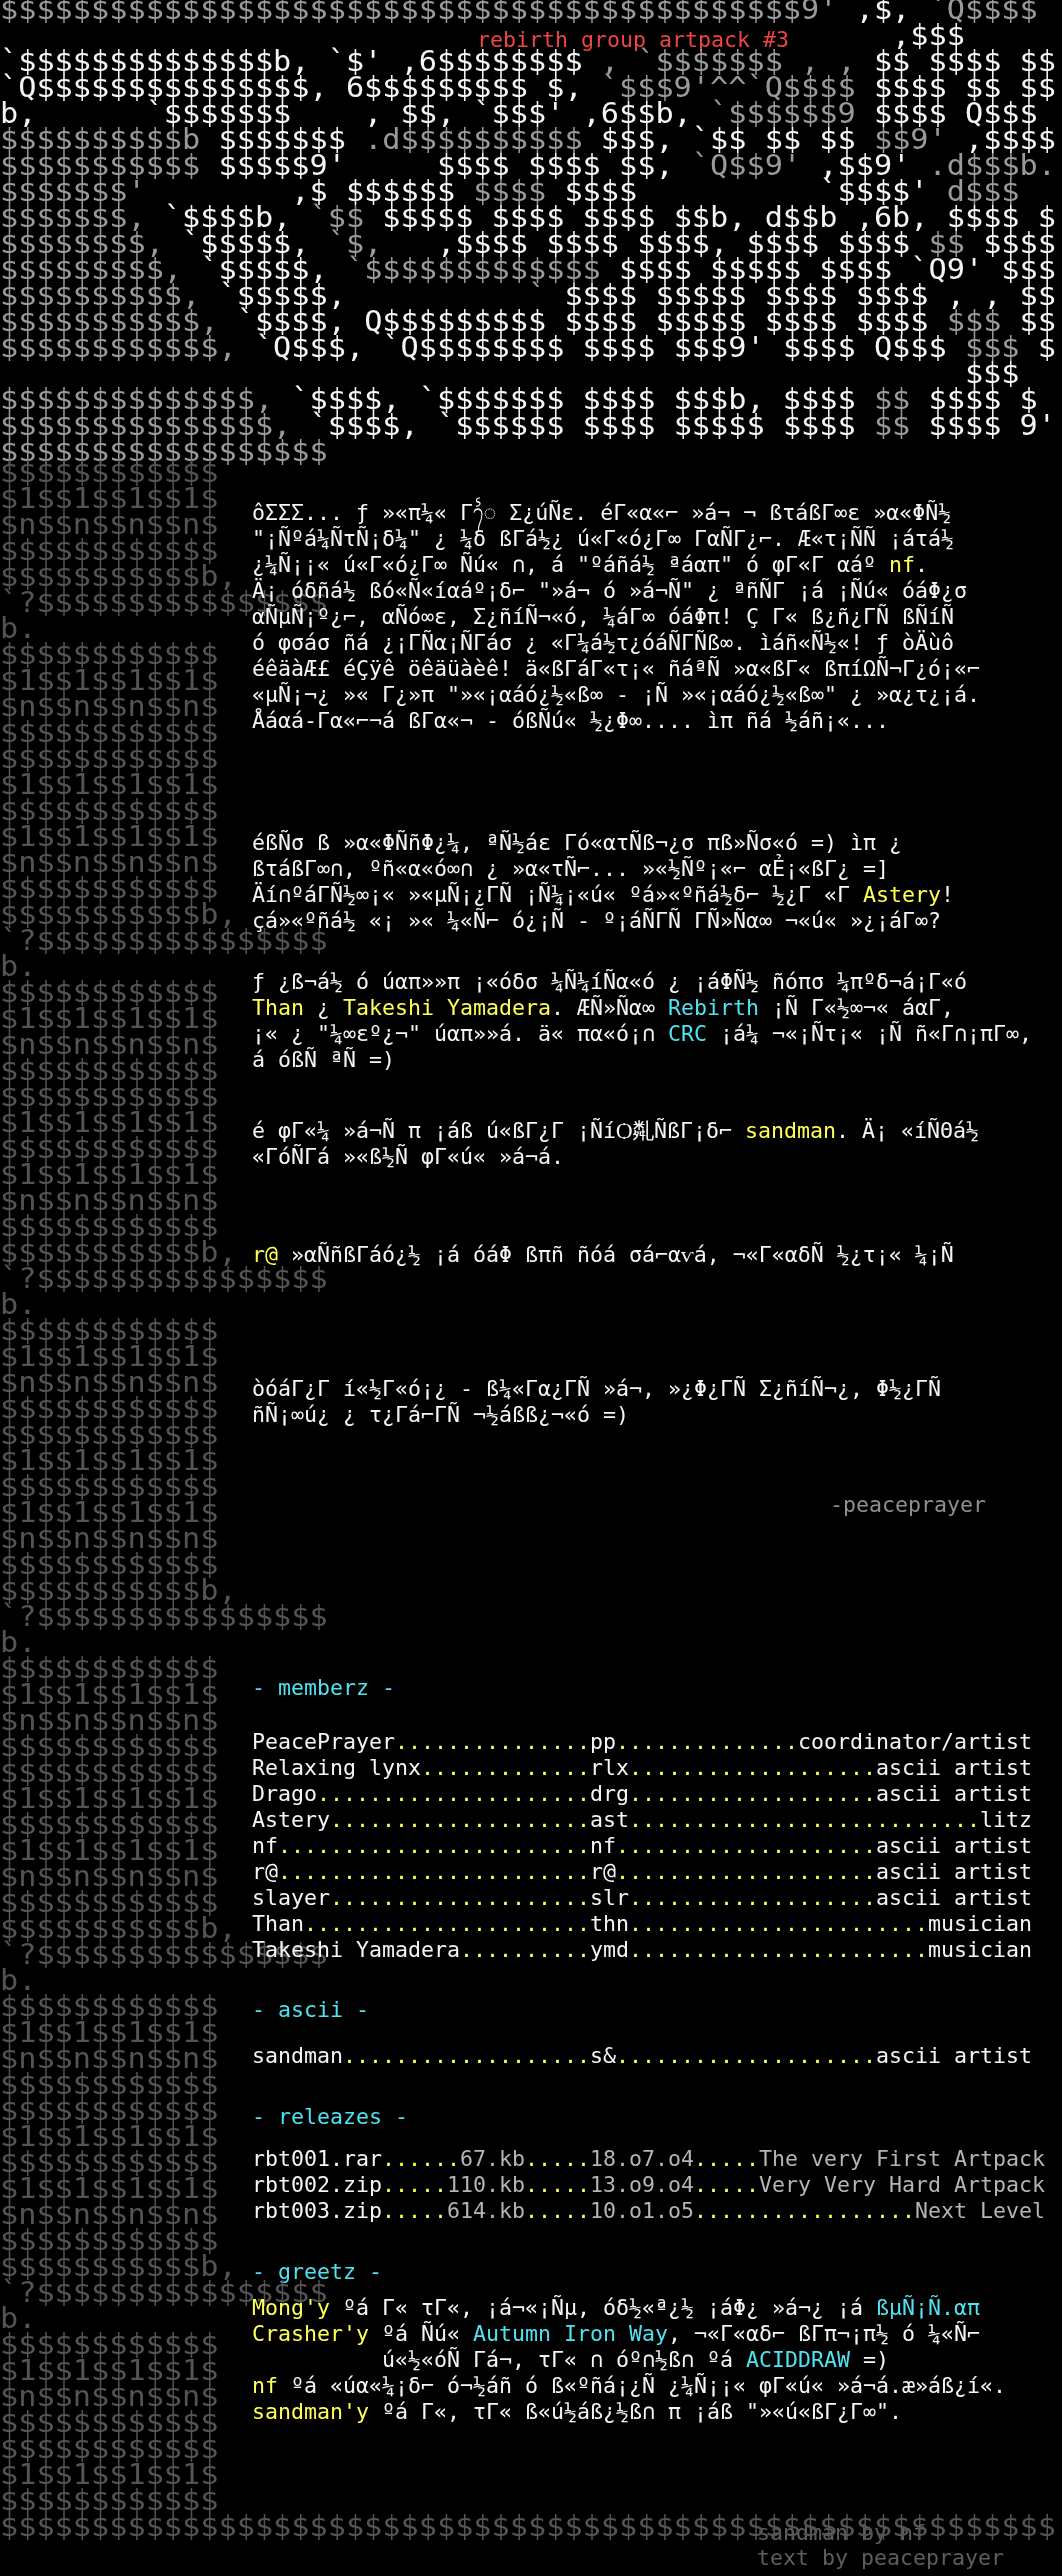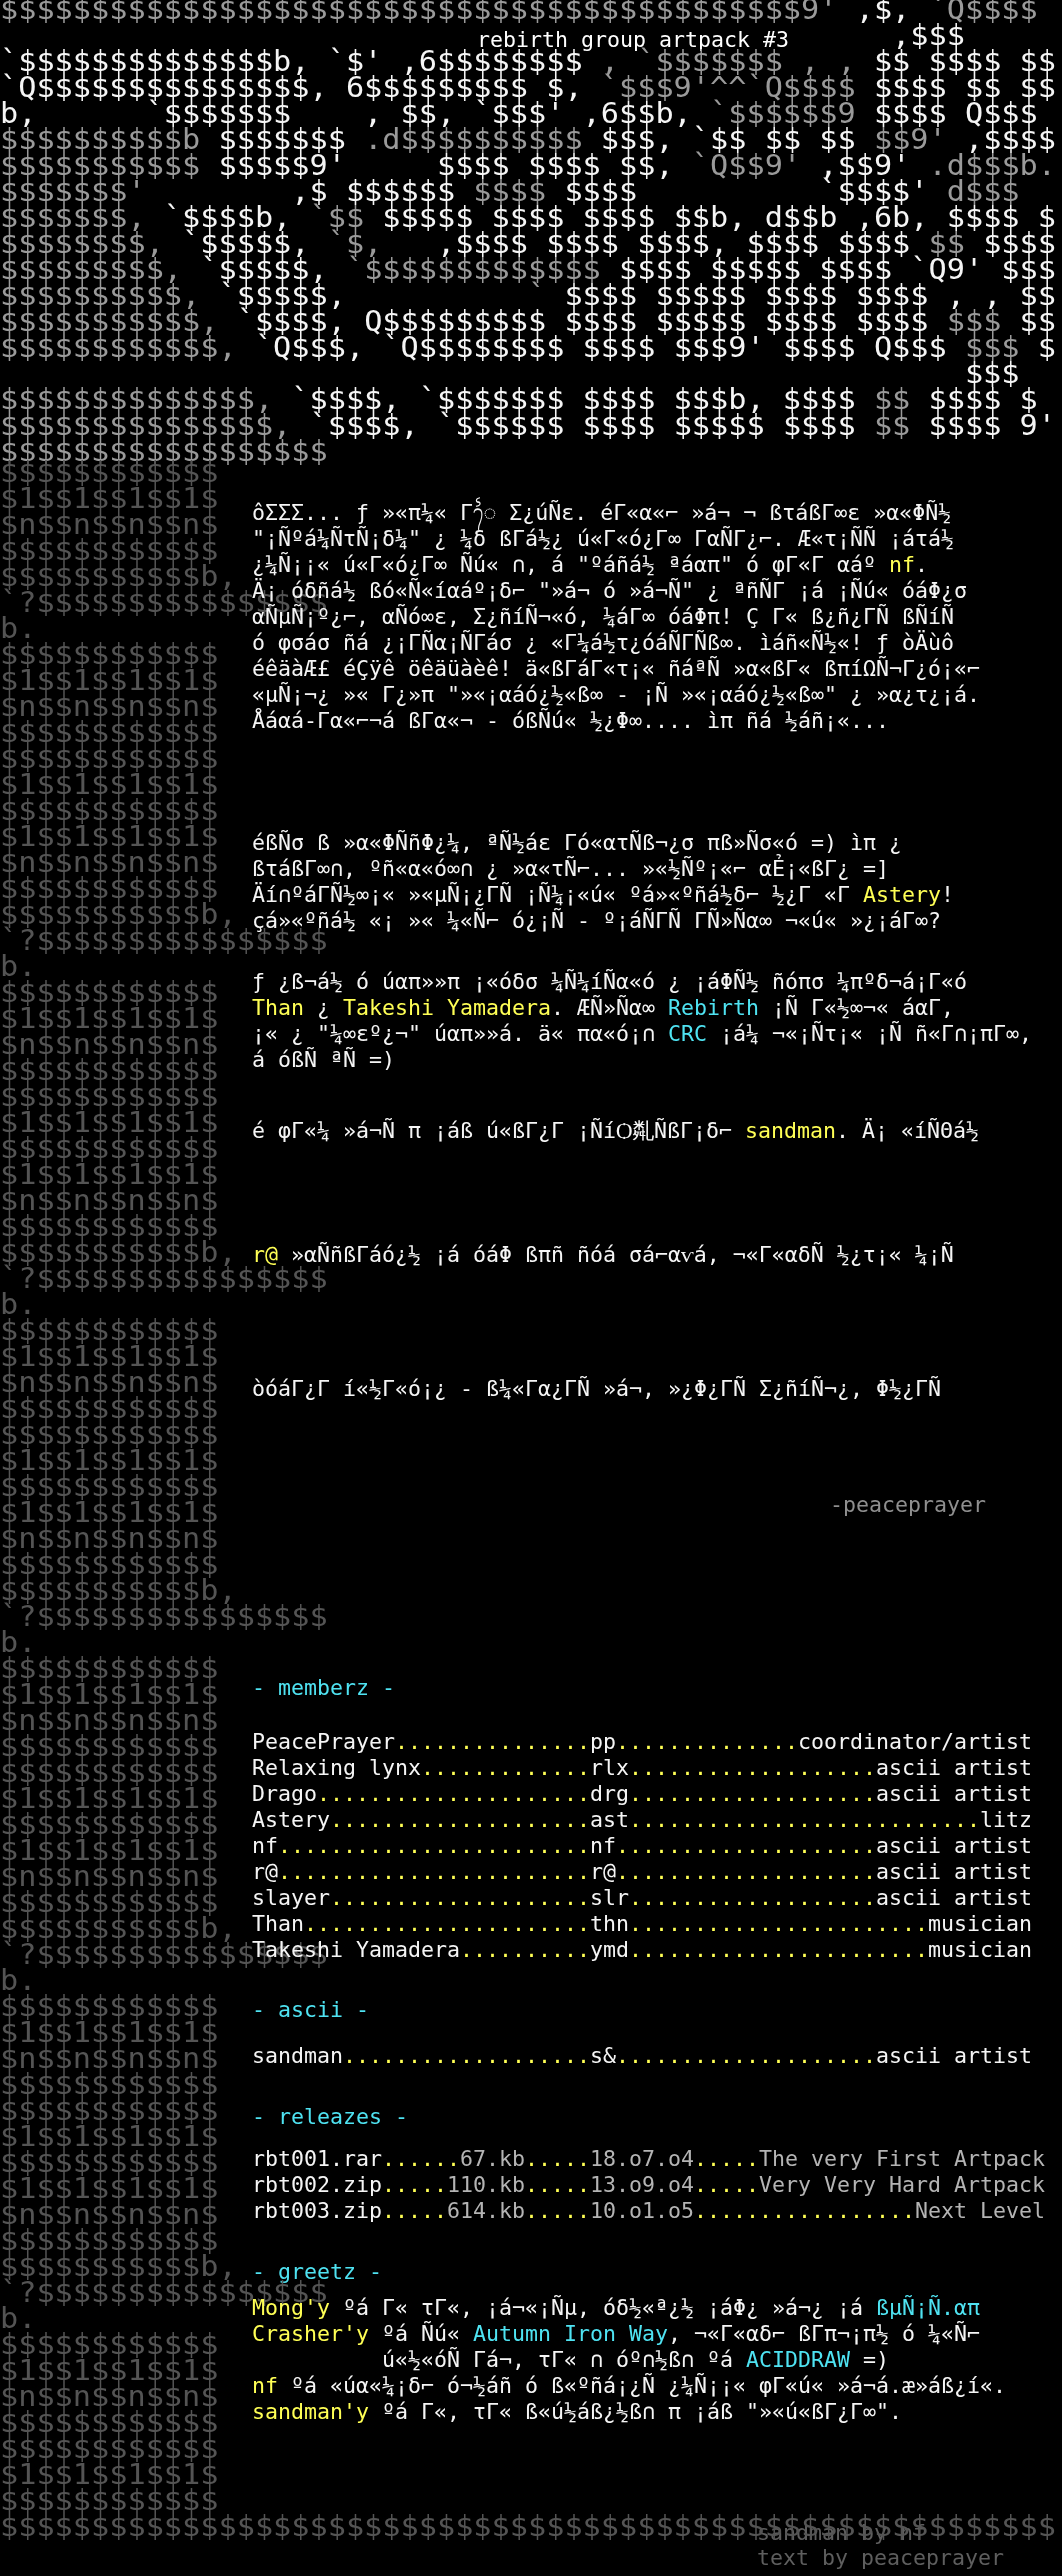--- a/index.html
+++ b/index.html
@@ -11,21 +11,21 @@
   .ln{height:26px;white-space:pre;}
   
   .w{color:#f5f5f5;}          
   .g{color:#9a9a9a;}          
   .d{color:#545454;}          
   .y{color:#ffff55;}          
   .c{color:#4fe3f2;}          
   .gr{color:#b4b4b4;}         
   .sig{color:#8f8f8f;}
   .dg{color:#5e5e5e;}
-  .hdr{color:#ffffff;}
+  .hdr{color:#ef4444;}
 </style>
 </head>
 <body>
 
 <div class="block small hdr" style="top:27px;left:477px;">rebirth group artpack #3</div>
 
 <div class="block small sig" style="top:1492px;left:830px;">-peaceprayer</div>
 
 <div class="block small c" style="top:1675px;left:252px;">- memberz -</div>
 
@@ -37,20 +37,20 @@
 
 <div class="block small dg" style="top:2520px;left:757px;">sandman by nf</div>
 
 <div class="block small dg" style="top:2545px;left:757px;">text by peaceprayer</div>
 
 <div class="block big" style="top: -3.3px; left: 0px;"><div class="ln"><span class="g">$$$$$$$$$$$$$$$$$$$$$$$$$$$$$$$$$$$$$$$$$$$$9'</span><span class="w"> ,$, </span><span class="g">`Q$$$$</span></div><div class="ln"><span class="w">                                                 ,$$$</span></div><div class="ln"><span class="w">`$$$$$$$$$$$$$$b, `$' ,6$$$$$$$$ </span><span class="g">, `$$$$$$$ , , </span><span class="w">$$ $$$$ $$</span></div><div class="ln"><span class="w">`Q$$$$$$$$$$$$$$$, 6$$$$$$$$$ $, </span><span class="g">`$$$9'^^`Q$$$$ </span><span class="w">$$$$ $$ $$</span></div><div class="ln"><span class="w">b,      `$$$$$$$    , $$, `$$$' ,6$$b, </span><span class="g">`$$$$$$9 </span><span class="w">$$$$ Q$$$</span></div><div class="ln"><span class="g">$$$$$$$$$$b </span><span class="w">$$$$$$$ </span><span class="g">.d$$$$$$$$$$ </span><span class="w">$$$, `$$ $$ $$ </span><span class="g">$$9' </span><span class="w">,$$$$</span></div><div class="ln"><span class="g">$$$$$$$$$$$ </span><span class="w">$$$$$9' </span><span class="g">    </span><span class="w">$$$$ $$$$ $$, </span><span class="g">`Q$$9' </span><span class="w">,$$9' </span><span class="g">.d$$$b.</span></div><div class="ln"><span class="g">$$$$$$$'</span><span class="w">        ,$ $$$$$$ </span><span class="g">$$$$ </span><span class="w">$$$$</span><span class="w">          `$$$$' </span><span class="g">d$$$</span></div><div class="ln"><span class="g">$$$$$$$, </span><span class="w">`$$$$b, </span><span class="g">`$$ </span><span class="w">$$$$$ $$$$ $$$$ $$b, d$$b ,6b, </span><span class="w">$$$$ $</span></div><div class="ln"><span class="g">$$$$$$$$, </span><span class="w">`$$$$$, </span><span class="g">`$,   </span><span class="w">,$$$$ $$$$ $$$$, $$$$ $$$$ </span><span class="g">$$ </span><span class="w">$$$$</span></div><div class="ln"><span class="g">$$$$$$$$$, </span><span class="w">`$$$$$, </span><span class="g">`$$$$$$$$$$$$$ </span><span class="w">$$$$ $$$$$ $$$$ `Q9' $$$</span></div><div class="ln"><span class="g">$$$$$$$$$$, </span><span class="w">`$$$$$, </span><span class="w">         </span><span class="g">` </span><span class="w">$$$$ $$$$$ $$$$ $$$$ , , $$</span></div><div class="ln"><span class="g">$$$$$$$$$$$, </span><span class="w">`$$$$, </span><span class="w">Q$$$$$$$$$ </span><span class="w">$$$$ $$$$$ $$$$ $$$$ </span><span class="g">$$$ </span><span class="w">$$</span></div><div class="ln"><span class="g">$$$$$$$$$$$$, </span><span class="w">`Q$$$, `Q$$$$$$$$ </span><span class="w">$$$$ $$$9' $$$$ Q$$$ </span><span class="g">$$$ </span><span class="w">$</span></div><div class="ln"><span class="w">                                                     $$$</span></div><div class="ln"><span class="g">$$$$$$$$$$$$$$, </span><span class="w">`$$$$, `$$$$$$$ </span><span class="w">$$$$ $$$b, $$$$ </span><span class="g">$$ </span><span class="w">$$$$ $ </span></div><div class="ln"><span class="g">$$$$$$$$$$$$$$$, </span><span class="w">`$$$$, `$$$$$$ </span><span class="w">$$$$ $$$$$ $$$$ </span><span class="g">$$ </span><span class="w">$$$$ 9'</span></div><div class="ln"><span class="g">$$$$$$$$$$$$$$$$$$</span></div></div>
 <div class="block big" style="top: 460px; left: 0px;"><div class="ln"><span class="d">$$$$$$$$$$$$</span></div><div class="ln"><span class="d">$1$$1$$1$$1$</span></div><div class="ln"><span class="d">$n$$n$$n$$n$</span></div><div class="ln"><span class="d">$$$$$$$$$$$$</span></div><div class="ln"><span class="d">$$$$$$$$$$$b,</span></div><div class="ln"><span class="d">`?$$$$$$$$$$$$$$$$</span></div><div class="ln"><span class="d">b.</span></div><div class="ln"><span class="d">$$$$$$$$$$$$</span></div><div class="ln"><span class="d">$1$$1$$1$$1$</span></div><div class="ln"><span class="d">$n$$n$$n$$n$</span></div><div class="ln"><span class="d">$$$$$$$$$$$$</span></div><div class="ln"><span class="d">$$$$$$$$$$$$</span></div><div class="ln"><span class="d">$1$$1$$1$$1$</span></div><div class="ln"><span class="d">$$$$$$$$$$$$</span></div><div class="ln"><span class="d">$1$$1$$1$$1$</span></div><div class="ln"><span class="d">$n$$n$$n$$n$</span></div><div class="ln"><span class="d">$$$$$$$$$$$$</span></div><div class="ln"><span class="d">$$$$$$$$$$$b,</span></div><div class="ln"><span class="d">`?$$$$$$$$$$$$$$$$</span></div><div class="ln"><span class="d">b.</span></div><div class="ln"><span class="d">$$$$$$$$$$$$</span></div><div class="ln"><span class="d">$1$$1$$1$$1$</span></div><div class="ln"><span class="d">$n$$n$$n$$n$</span></div><div class="ln"><span class="d">$$$$$$$$$$$$</span></div><div class="ln"><span class="d">$$$$$$$$$$$$</span></div><div class="ln"><span class="d">$1$$1$$1$$1$</span></div><div class="ln"><span class="d">$$$$$$$$$$$$</span></div><div class="ln"><span class="d">$1$$1$$1$$1$</span></div><div class="ln"><span class="d">$n$$n$$n$$n$</span></div><div class="ln"><span class="d">$$$$$$$$$$$$</span></div><div class="ln"><span class="d">$$$$$$$$$$$b,</span></div><div class="ln"><span class="d">`?$$$$$$$$$$$$$$$$</span></div><div class="ln"><span class="d">b.</span></div><div class="ln"><span class="d">$$$$$$$$$$$$</span></div><div class="ln"><span class="d">$1$$1$$1$$1$</span></div><div class="ln"><span class="d">$n$$n$$n$$n$</span></div><div class="ln"><span class="d">$$$$$$$$$$$$</span></div><div class="ln"><span class="d">$$$$$$$$$$$$</span></div><div class="ln"><span class="d">$1$$1$$1$$1$</span></div><div class="ln"><span class="d">$$$$$$$$$$$$</span></div><div class="ln"><span class="d">$1$$1$$1$$1$</span></div><div class="ln"><span class="d">$n$$n$$n$$n$</span></div><div class="ln"><span class="d">$$$$$$$$$$$$</span></div><div class="ln"><span class="d">$$$$$$$$$$$b,</span></div><div class="ln"><span class="d">`?$$$$$$$$$$$$$$$$</span></div><div class="ln"><span class="d">b.</span></div><div class="ln"><span class="d">$$$$$$$$$$$$</span></div><div class="ln"><span class="d">$1$$1$$1$$1$</span></div><div class="ln"><span class="d">$n$$n$$n$$n$</span></div><div class="ln"><span class="d">$$$$$$$$$$$$</span></div><div class="ln"><span class="d">$$$$$$$$$$$$</span></div><div class="ln"><span class="d">$1$$1$$1$$1$</span></div><div class="ln"><span class="d">$$$$$$$$$$$$</span></div><div class="ln"><span class="d">$1$$1$$1$$1$</span></div><div class="ln"><span class="d">$n$$n$$n$$n$</span></div><div class="ln"><span class="d">$$$$$$$$$$$$</span></div><div class="ln"><span class="d">$$$$$$$$$$$b,</span></div><div class="ln"><span class="d">`?$$$$$$$$$$$$$$$$</span></div><div class="ln"><span class="d">b.</span></div><div class="ln"><span class="d">$$$$$$$$$$$$</span></div><div class="ln"><span class="d">$1$$1$$1$$1$</span></div><div class="ln"><span class="d">$n$$n$$n$$n$</span></div><div class="ln"><span class="d">$$$$$$$$$$$$</span></div><div class="ln"><span class="d">$$$$$$$$$$$$</span></div><div class="ln"><span class="d">$1$$1$$1$$1$</span></div><div class="ln"><span class="d">$$$$$$$$$$$$</span></div><div class="ln"><span class="d">$1$$1$$1$$1$</span></div><div class="ln"><span class="d">$n$$n$$n$$n$</span></div><div class="ln"><span class="d">$$$$$$$$$$$$</span></div><div class="ln"><span class="d">$$$$$$$$$$$b,</span></div><div class="ln"><span class="d">`?$$$$$$$$$$$$$$$$</span></div><div class="ln"><span class="d">b.</span></div><div class="ln"><span class="d">$$$$$$$$$$$$</span></div><div class="ln"><span class="d">$1$$1$$1$$1$</span></div><div class="ln"><span class="d">$n$$n$$n$$n$</span></div><div class="ln"><span class="d">$$$$$$$$$$$$</span></div><div class="ln"><span class="d">$$$$$$$$$$$$</span></div><div class="ln"><span class="d">$1$$1$$1$$1$</span></div><div class="ln"><span class="d">$$$$$$$$$$$$</span></div><div class="ln"><span class="d">$$$$$$$$$$$$$$$$$$$$$$$$$$$$$$$$$$$$$$$$$$$$$$$$$$$$$$$$$$</span></div></div>
 <div class="block small" style="top: 500px; left: 252px;"><div class="ln"><span class="w">ôΣΣΣ... ƒ »«π¼« Γᬿ Σ¿úÑε. éΓ«α«⌐ »á¬ ¬ ßτáßΓ∞ε »α«ΦÑ½</span></div><div class="ln"><span class="w">"¡Ñºá¼ÑτÑ¡δ¼" ¿ ¼δ ßΓá½¿ ú«Γ«ó¿Γ∞ ΓαÑΓ¿⌐. Æ«τ¡ÑÑ ¡áτá½</span></div><div class="ln"><span class="w">¿¼Ñ¡¡« ú«Γ«ó¿Γ∞ Ñú« ∩, á "ºáñá½ ªáαπ" ó φΓ«Γ αáº </span><span class="y">nf</span><span class="w">.</span></div><div class="ln"><span class="w">Ä¡ óδñá½ ßó«Ñ«íαáº¡δ⌐ "»á¬ ó »á¬Ñ" ¿ ªñÑΓ ¡á ¡Ñú« óáΦ¿σ</span></div><div class="ln"><span class="w">αÑµÑ¡º¿⌐, αÑó∞ε, Σ¿ñíÑ¬«ó, ¼áΓ∞ óáΦπ! Ç Γ« ß¿ñ¿ΓÑ ßÑíÑ</span></div><div class="ln"><span class="w">ó φσáσ ñá ¿¡ΓÑα¡ÑΓáσ ¿ «Γ¼á½τ¿óáÑΓÑß∞. ìáñ«Ñ½«! ƒ òÄùô</span></div><div class="ln"><span class="w">éêäàÆ£ éÇÿê öêäüàèê! ä«ßΓáΓ«τ¡« ñáªÑ »α«ßΓ« ßπíΩÑ¬Γ¿ó¡«⌐</span></div><div class="ln"><span class="w">«µÑ¡¬¿ »« Γ¿»π "»«¡αáó¿½«ß∞ - ¡Ñ »«¡αáó¿½«ß∞" ¿ »α¿τ¿¡á.</span></div><div class="ln"><span class="w">Åáαá-Γα«⌐¬á ßΓα«¬ - óßÑú« ½¿Φ∞.... ìπ ñá ½áñ¡«...</span></div></div>
 <div class="block small" style="top: 830px; left: 252px;"><div class="ln"><span class="w">éßÑσ ß »α«ΦÑñΦ¿¼, ªÑ½áε Γó«ατÑß¬¿σ πß»Ñσ«ó =) ìπ ¿</span></div><div class="ln"><span class="w">ßτáßΓ∞∩, ºñ«α«ó∞∩ ¿ »α«τÑ⌐... »«½Ñº¡«⌐ αẺ¡«ßΓ¿ =]</span></div><div class="ln"><span class="w">Äí∩ºáΓÑ½∞¡« »«µÑ¡¿ΓÑ ¡Ñ¼¡«ú« ºá»«ºñá½δ⌐ ½¿Γ «Γ </span><span class="y">Astery</span><span class="w">!</span></div><div class="ln"><span class="w">çá»«ºñá½ «¡ »« ¼«Ñ⌐ ó¿¡Ñ - º¡áÑΓÑ ΓÑ»Ñα∞ ¬«ú« »¿¡áΓ∞?</span></div></div>
 <div class="block small" style="top: 969px; left: 252px;"><div class="ln"><span class="w">ƒ ¿ß¬á½ ó úαπ»»π ¡«óδσ ¼Ñ¼íÑα«ó ¿ ¡áΦÑ½ ñóπσ ¼πºδ¬á¡Γ«ó</span></div><div class="ln"><span class="y">Than</span><span class="w"> ¿ </span><span class="y">Takeshi Yamadera</span><span class="w">. ÆÑ»Ñα∞ </span><span class="c">Rebirth</span><span class="w"> ¡Ñ Γ«½∞¬« áαΓ,</span></div><div class="ln"><span class="w">¡« ¿ "¼∞εº¿¬" úαπ»»á. ä« πα«ó¡∩ </span><span class="c">CRC</span><span class="w"> ¡á¼ ¬«¡Ñτ¡« ¡Ñ ñ«Γ∩¡πΓ∞,</span></div><div class="ln"><span class="w">á óßÑ ªÑ =)</span></div></div>
-<div class="block small" style="top: 1118px; left: 252px;"><div class="ln"><span class="w">é φΓ«¼ »á¬Ñ π ¡áß ú«ßΓ¿Γ ¡ÑíѺ亃ÑßΓ¡δ⌐ </span><span class="y">sandman</span><span class="w">. Ä¡ «íÑΘá½</span></div></div>
+<div class="block small" style="top: 1118px; left: 252px;"><div class="ln"><span class="w">é φΓ«¼ »á¬Ñ π ¡áß ú«ßΓ¿Γ ¡ÑíѺ亃ÑßΓ¡δ⌐ </span><span class="y">sandman</span><span class="w">. Ä¡ «íÑΘá½</span></div><div class="ln"><span class="w">«ΓóÑΓá »«ß½Ñ φΓ«ú« »á¬á.</span></div></div>
 <div class="block small" style="top: 1242px; left: 252px;"><div class="ln"><span class="y">r@</span><span class="w"> »αÑñßΓáó¿½ ¡á óáΦ ßπñ ñóá σá⌐αѵá, ¬«Γ«αδÑ ½¿τ¡« ¼¡Ñ</span></div></div>
-<div class="block small" style="top: 1376px; left: 252px;"><div class="ln"><span class="w">òóáΓ¿Γ í«½Γ«ó¡¿ - ß¼«Γα¿ΓÑ »á¬, »¿Φ¿ΓÑ Σ¿ñíÑ¬¿, Φ½¿ΓÑ</span></div></div>
+<div class="block small" style="top: 1376px; left: 252px;"><div class="ln"><span class="w">òóáΓ¿Γ í«½Γ«ó¡¿ - ß¼«Γα¿ΓÑ »á¬, »¿Φ¿ΓÑ Σ¿ñíÑ¬¿, Φ½¿ΓÑ</span></div><div class="ln"><span class="w">ñÑ¡∞ú¿ ¿ τ¿Γá⌐ΓÑ ¬½áßß¿¬«ó =)</span></div></div>
 <div class="block small" style="top: 1729px; left: 252px;"><div class="ln"><span class="w">PeacePrayer</span><span class="y">...............</span><span class="w">pp</span><span class="y">..............</span><span class="w">coordinator/artist</span></div><div class="ln"><span class="w">Relaxing lynx</span><span class="y">.............</span><span class="w">rlx</span><span class="y">...................</span><span class="w">ascii artist</span></div><div class="ln"><span class="w">Drago</span><span class="y">.....................</span><span class="w">drg</span><span class="y">...................</span><span class="w">ascii artist</span></div><div class="ln"><span class="w">Astery</span><span class="y">....................</span><span class="w">ast</span><span class="y">...........................</span><span class="w">litz</span></div><div class="ln"><span class="w">nf</span><span class="y">........................</span><span class="w">nf</span><span class="y">....................</span><span class="w">ascii artist</span></div><div class="ln"><span class="w">r@</span><span class="y">........................</span><span class="w">r@</span><span class="y">....................</span><span class="w">ascii artist</span></div><div class="ln"><span class="w">slayer</span><span class="y">....................</span><span class="w">slr</span><span class="y">...................</span><span class="w">ascii artist</span></div><div class="ln"><span class="w">Than</span><span class="y">......................</span><span class="w">thn</span><span class="y">.......................</span><span class="w">musician</span></div><div class="ln"><span class="w">Takeshi Yamadera</span><span class="y">..........</span><span class="w">ymd</span><span class="y">.......................</span><span class="w">musician</span></div></div>
 <div class="block small" style="top: 2043px; left: 252px;"><div class="ln"><span class="w">sandman</span><span class="y">...................</span><span class="w">s&amp;</span><span class="y">....................</span><span class="w">ascii artist</span></div></div>
 <div class="block small" style="top: 2146px; left: 252px;"><div class="ln"><span class="w">rbt001.rar</span><span class="y">......</span><span class="gr">67.kb</span><span class="y">.....</span><span class="gr">18.o7.o4</span><span class="y">.....</span><span class="gr">The very First Artpack</span></div><div class="ln"><span class="w">rbt002.zip</span><span class="y">.....</span><span class="gr">110.kb</span><span class="y">.....</span><span class="gr">13.o9.o4</span><span class="y">.....</span><span class="gr">Very Very Hard Artpack</span></div><div class="ln"><span class="w">rbt003.zip</span><span class="y">.....</span><span class="gr">614.kb</span><span class="y">.....</span><span class="gr">10.o1.o5</span><span class="y">.................</span><span class="gr">Next Level</span></div></div>
 <div class="block small" style="top: 2295px; left: 252px;"><div class="ln"><span class="y">Mong'y</span><span class="w"> ºá Γ« τΓ«, ¡á¬«¡Ñµ, óδ½«ª¿½ ¡áΦ¿ »á¬¿ ¡á </span><span class="c">ßµÑ¡Ñ.απ</span></div><div class="ln"><span class="y">Crasher'y</span><span class="w"> ºá Ñú« </span><span class="c">Autumn Iron Way</span><span class="w">, ¬«Γ«αδ⌐ ßΓπ¬¡π½ ó ¼«Ñ⌐</span></div><div class="ln"><span class="w">          ú«½«óÑ Γá¬, τΓ« ∩ óº∩½ß∩ ºá </span><span class="c">ACIDDRAW</span><span class="w"> =)</span></div><div class="ln"><span class="y">nf</span><span class="w"> ºá «úα«¼¡δ⌐ ó¬½áñ ó ß«ºñá¡¿Ñ ¿¼Ñ¡¡« φΓ«ú« »á¬á.æ»áß¿í«.</span></div><div class="ln"><span class="y">sandman'y</span><span class="w"> ºá Γ«, τΓ« ß«ú½áß¿½ß∩ π ¡áß "»«ú«ßΓ¿Γ∞".</span></div></div>
 
 
 </body></html>

